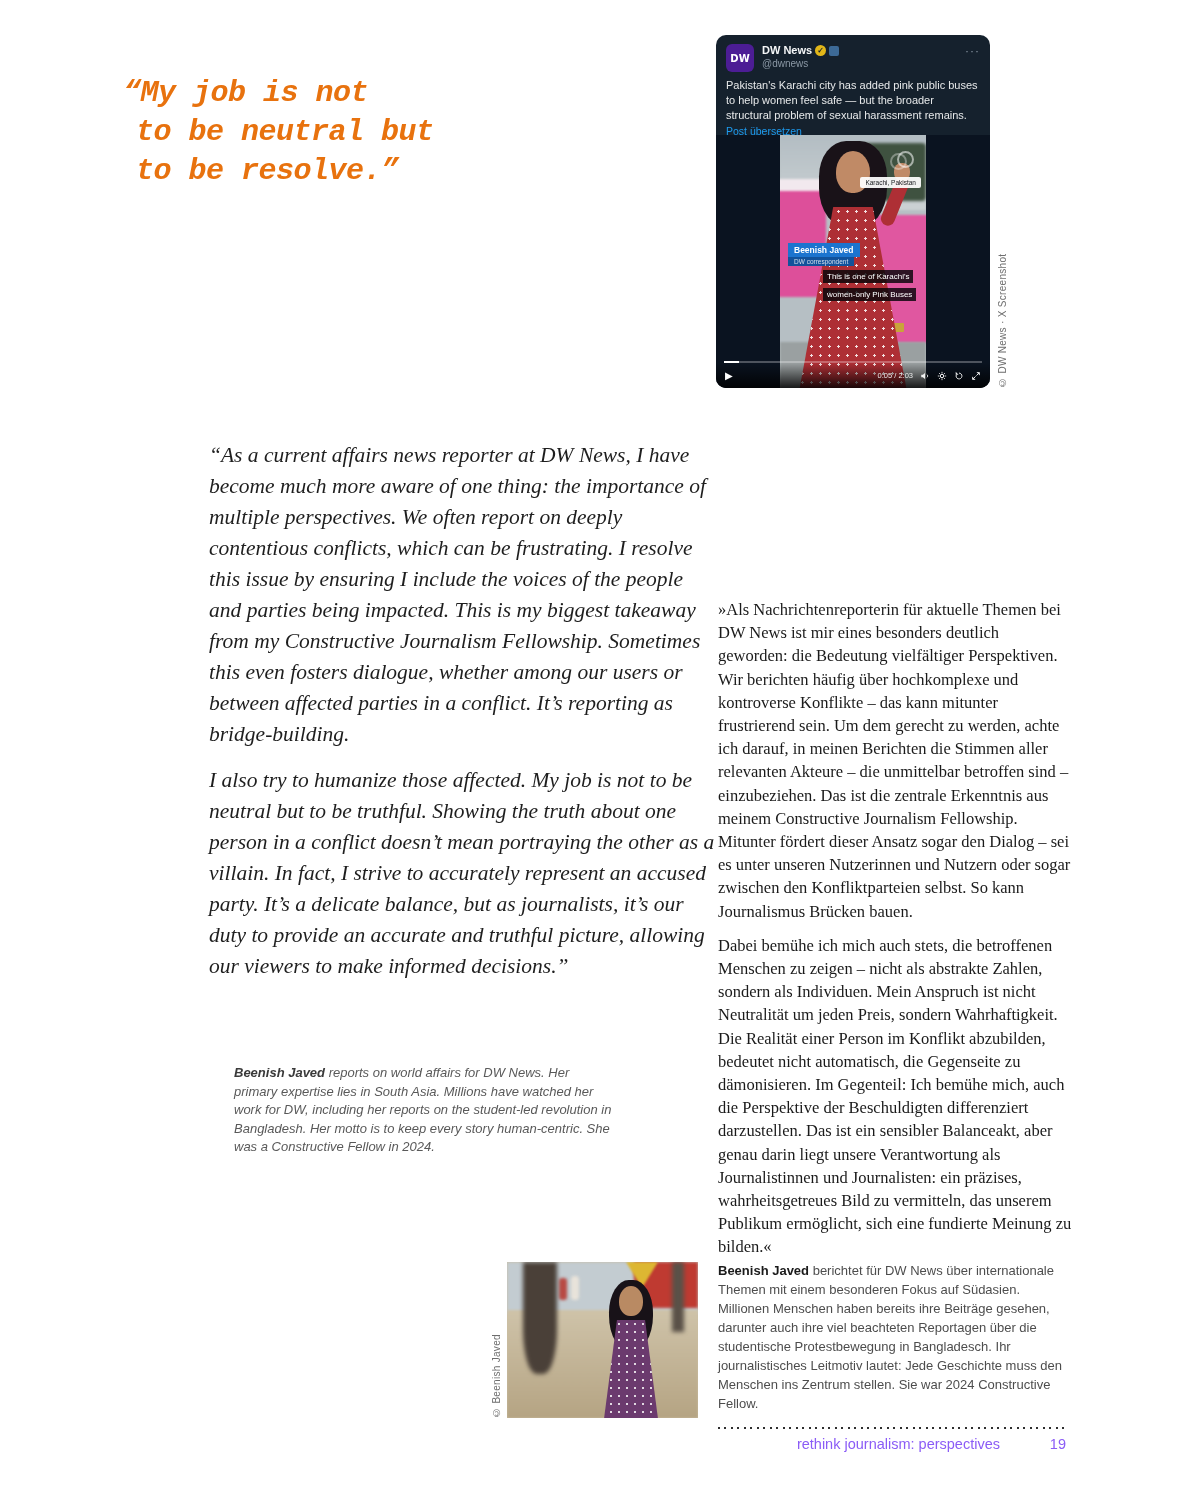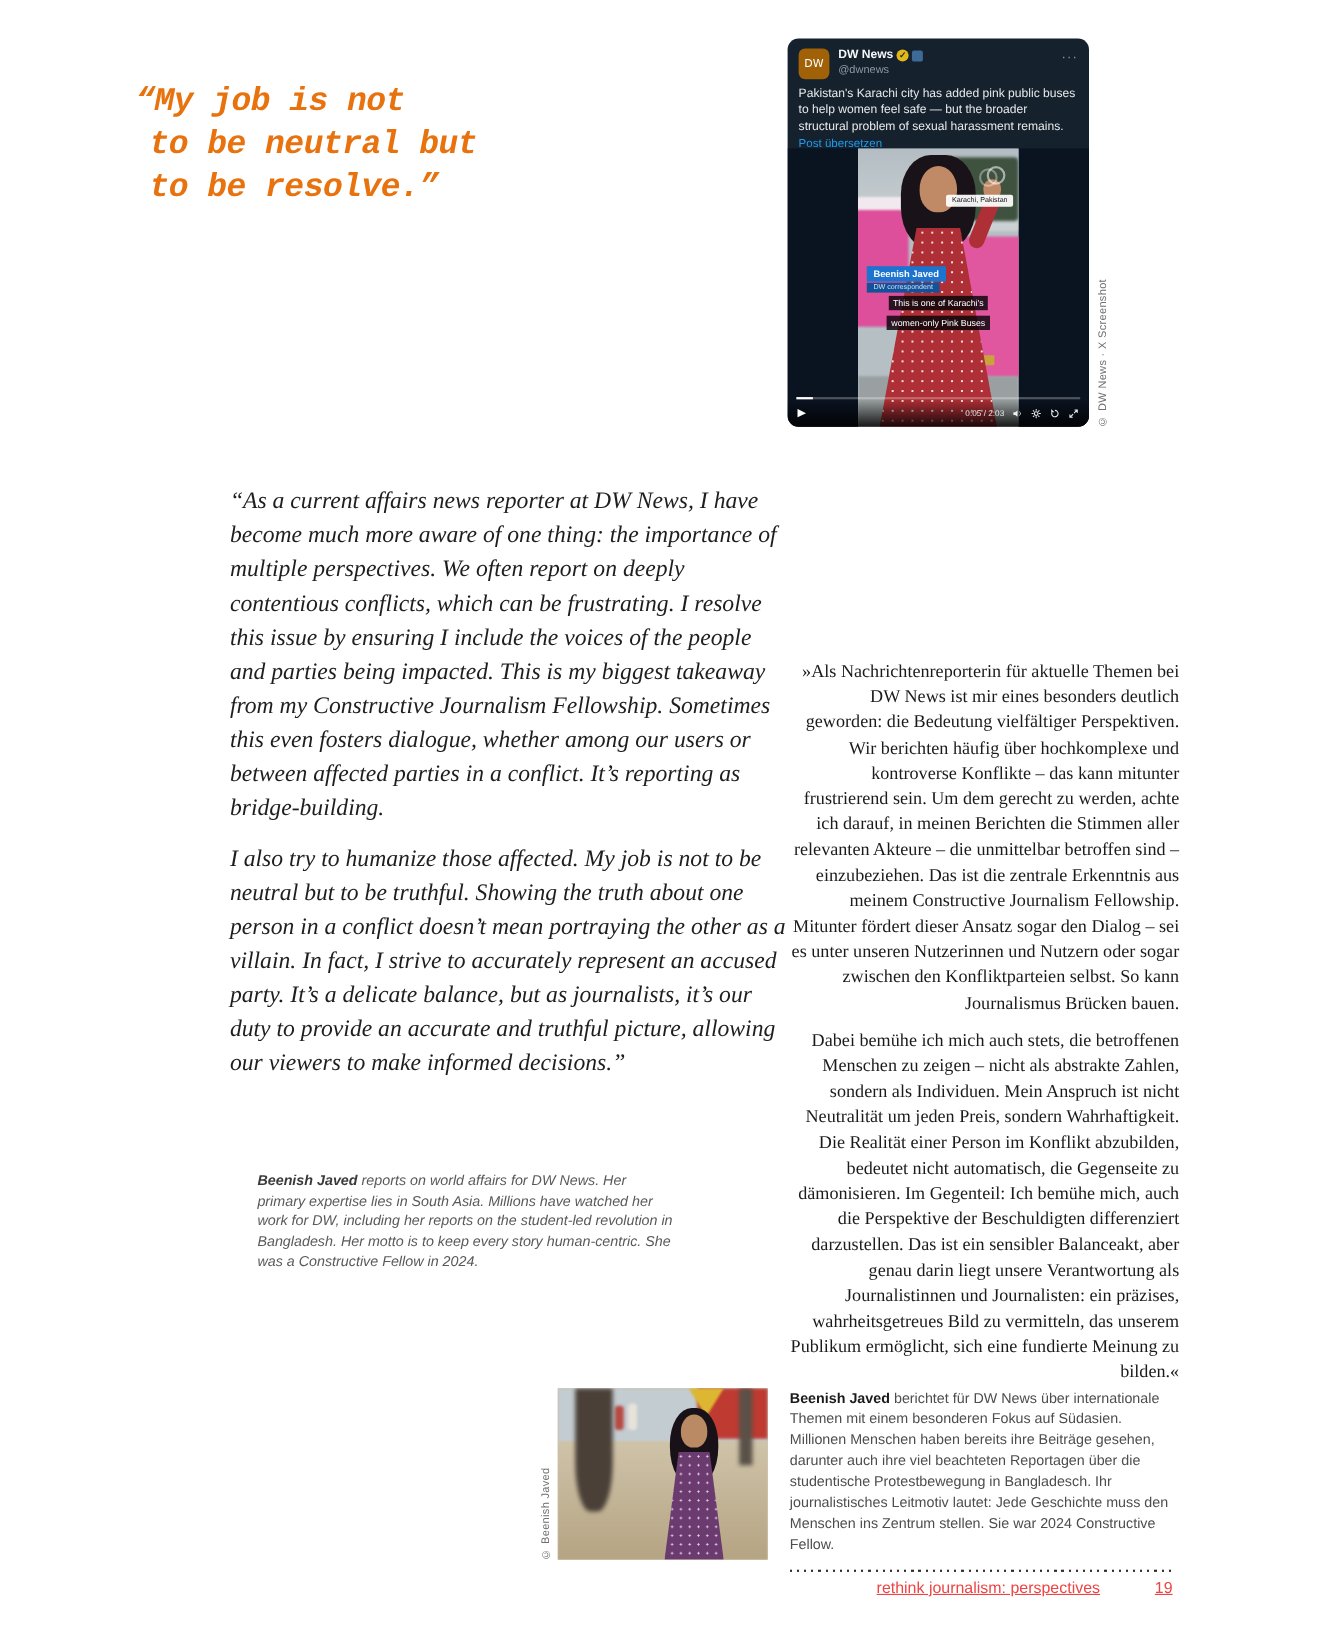--- a/index.html
+++ b/index.html
@@ -10,22 +10,22 @@
   .pull-quote{position:absolute;left:123px;top:74px;color:#e8720e;
     font-family:Liberation Mono, monospace;font-weight:bold;font-style:italic;
     font-size:30px;line-height:39px;letter-spacing:-0.5px;}
   .pull-quote .pq-line{display:block;}
   .pull-quote .pq-line.indent{padding-left:13px;}
 
   
   .tweet{position:absolute;left:716px;top:35px;width:274px;height:353px;
     background:#15212d;border-radius:10px;color:#e7e9ea;overflow:hidden;}
   .tweet-header{display:flex;align-items:flex-start;padding:9px 10px 3px 10px;}
-  .tw-avatar{width:28px;height:28px;border-radius:6px;background:#a16207;flex:0 0 auto;
-    display:flex;align-items:center;justify-content:center;font-weight:normal;font-size:10px;color:#fff;
+  .tw-avatar{width:28px;height:28px;border-radius:6px;background:#4c1d95;flex:0 0 auto;
+    display:flex;align-items:center;justify-content:center;font-weight:bold;font-size:10px;color:#fff;
     font-family:"DejaVu Sans",sans-serif;}
   .tw-names{margin-left:8px;line-height:13px;}
   .tw-name-row{display:flex;align-items:center;gap:3px;font-weight:bold;font-size:11px;color:#f5f7f8;}
   .badge-gold{width:11px;height:11px;border-radius:50%;background:#e2b719;color:#15212d;
     font-size:8px;display:inline-flex;align-items:center;justify-content:center;font-weight:bold;}
   .badge-square{width:10px;height:10px;border-radius:2px;background:#3d6a96;display:inline-block;}
   .tw-handle{font-size:10px;color:#8b98a5;font-weight:normal;}
   .tw-more{margin-left:auto;color:#8b98a5;font-size:12px;letter-spacing:1px;cursor:pointer;}
   .tw-text{padding:3px 10px 2px 10px;font-size:11px;line-height:15px;color:#e7e9ea;}
   .tw-translate{padding:0 10px;font-size:10.5px;color:#1d9bf0;cursor:pointer;}
@@ -62,21 +62,21 @@
     border:2px solid rgba(255,255,255,.55);}
   .vid-watermark::after{content:"";position:absolute;left:-9px;top:0;width:13px;height:13px;
     border-radius:50%;border:2px solid rgba(255,255,255,.35);}
   .vid-loc{position:absolute;right:5px;top:42px;background:rgba(255,255,255,.93);color:#14171a;
     font-size:6.5px;padding:2px 5px;border-radius:2px;white-space:nowrap;}
   .vid-nametag{position:absolute;left:8px;top:104px;}
   .vid-nametag .nm{display:inline-block;background:#1c74cf;color:#fff;font-weight:bold;
     font-size:8.5px;padding:2px 6px;}
   .vid-nametag .rl{display:block;background:#12529b;color:rgba(255,255,255,.8);font-size:6.5px;
     padding:1px 6px;width:max-content;}
-  .vid-caption{position:absolute;left:0;right:0;top:130px;text-align:center;}
+  .vid-caption{position:absolute;left:12px;right:0;top:130px;text-align:left;padding-left:31px;}
   .vid-caption span{display:inline-block;background:rgba(5,5,8,.82);color:#fff;font-size:8px;
     line-height:11px;padding:1px 4px;}
   .vid-progress{position:absolute;left:8px;right:8px;bottom:25px;height:2px;
     background:rgba(255,255,255,.28);cursor:pointer;}
   .vid-progress i{display:block;width:6%;height:100%;background:#fff;}
   .vid-controls{position:absolute;left:0;right:0;bottom:0;height:25px;
     background:linear-gradient(rgba(0,0,0,0),rgba(0,0,0,.85));display:flex;align-items:center;
     padding:0 9px;gap:7px;color:#f2f2f2;}
   .vc-play{font-size:10px;color:#fff;cursor:pointer;font-family:"DejaVu Sans",sans-serif;}
   .vc-time{margin-left:auto;font-size:7.5px;color:#e8e8e8;}
@@ -100,21 +100,21 @@
   .quote-en p{margin:0;}
   .quote-en p + p{margin-top:15px;}
 
   
   .bio-en{position:absolute;left:209px;top:1064px;width:382px;font-size:13px;font-style:italic;
     line-height:18.5px;color:#595959;margin-left:25px;}
   .bio-en .bio-name{font-weight:bold;color:#3a3a3a;}
 
   
   .article-de{position:absolute;left:718px;top:598px;width:354px;
-    font-family:"Liberation Serif",serif;font-size:16.5px;line-height:23.2px;color:#1a1a1a;text-align:right;}
+    font-family:"Liberation Serif",serif;font-size:16.5px;line-height:23.2px;color:#1a1a1a;}
   .article-de p{margin:0;}
   .article-de p + p{margin-top:11px;}
 
   
   .bio-de{position:absolute;left:718px;top:1261px;width:354px;font-size:13px;
     line-height:19px;color:#4d4d4d;}
   .bio-de .bio-name{font-weight:bold;color:#1a1a1a;}
 
   
   .photo{position:absolute;left:507px;top:1262px;width:191px;height:156px;overflow:hidden;
@@ -138,21 +138,21 @@
     border-radius:50% 50% 46% 46%;}
   .ph-kurta{position:absolute;left:92px;top:58px;width:64px;height:98px;background:#6b3a6e;
     clip-path:polygon(28% 0,72% 0,92% 100%,8% 100%);
     background-image:radial-gradient(circle,rgba(255,255,255,.8) .8px,transparent 1.1px);
     background-size:8px 8px;}
 
   
   .footer-dots{position:absolute;left:718px;top:1427px;width:348px;height:2px;
     background:repeating-linear-gradient(to right,#2e2e2e 0 2px,transparent 2px 6.5px);}
   .footer-row{position:absolute;left:718px;top:1436px;width:348px;display:flex;align-items:flex-end;
-    font-size:14.5px;color:#ef4444;text-decoration:underline;}
+    font-size:14.5px;color:#8b5cf6;}
   .footer-row .f-label{margin-left:auto;}
   .footer-row .f-page{width:66px;text-align:right;}
 </style>
 </head>
 <body>
 
 <div id="page">
 
   <div class="pull-quote">
     <span class="pq-line">“My job is not</span>

